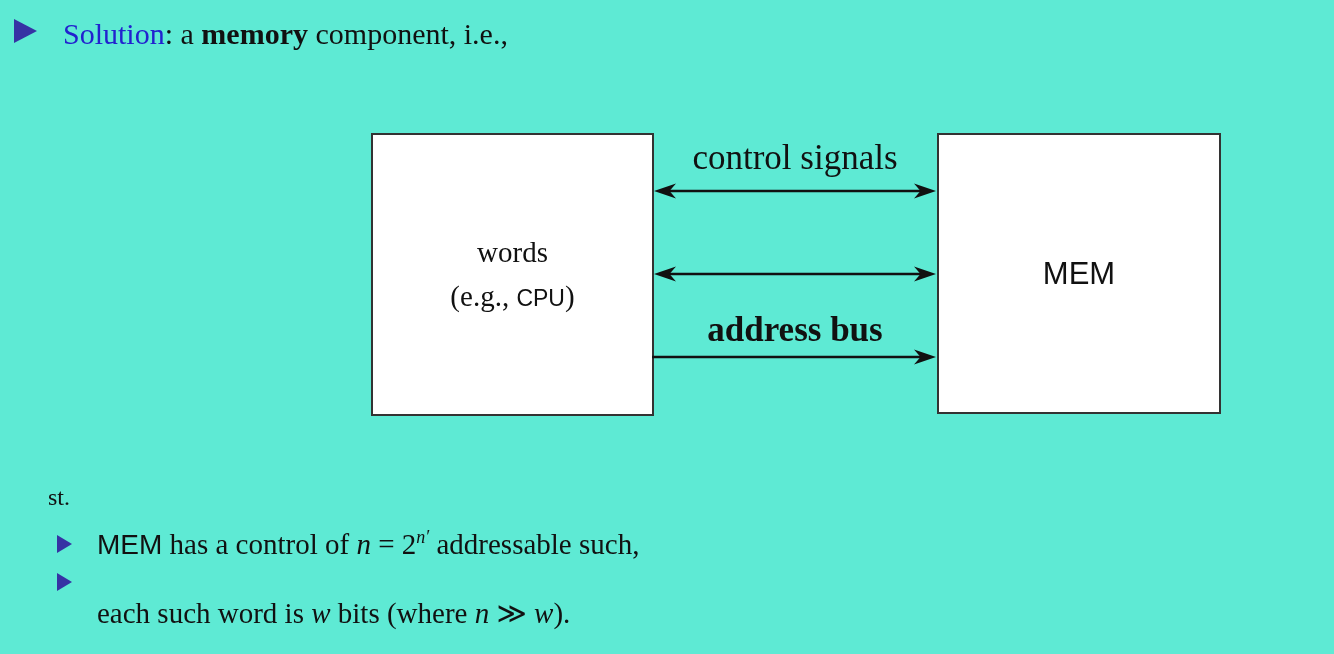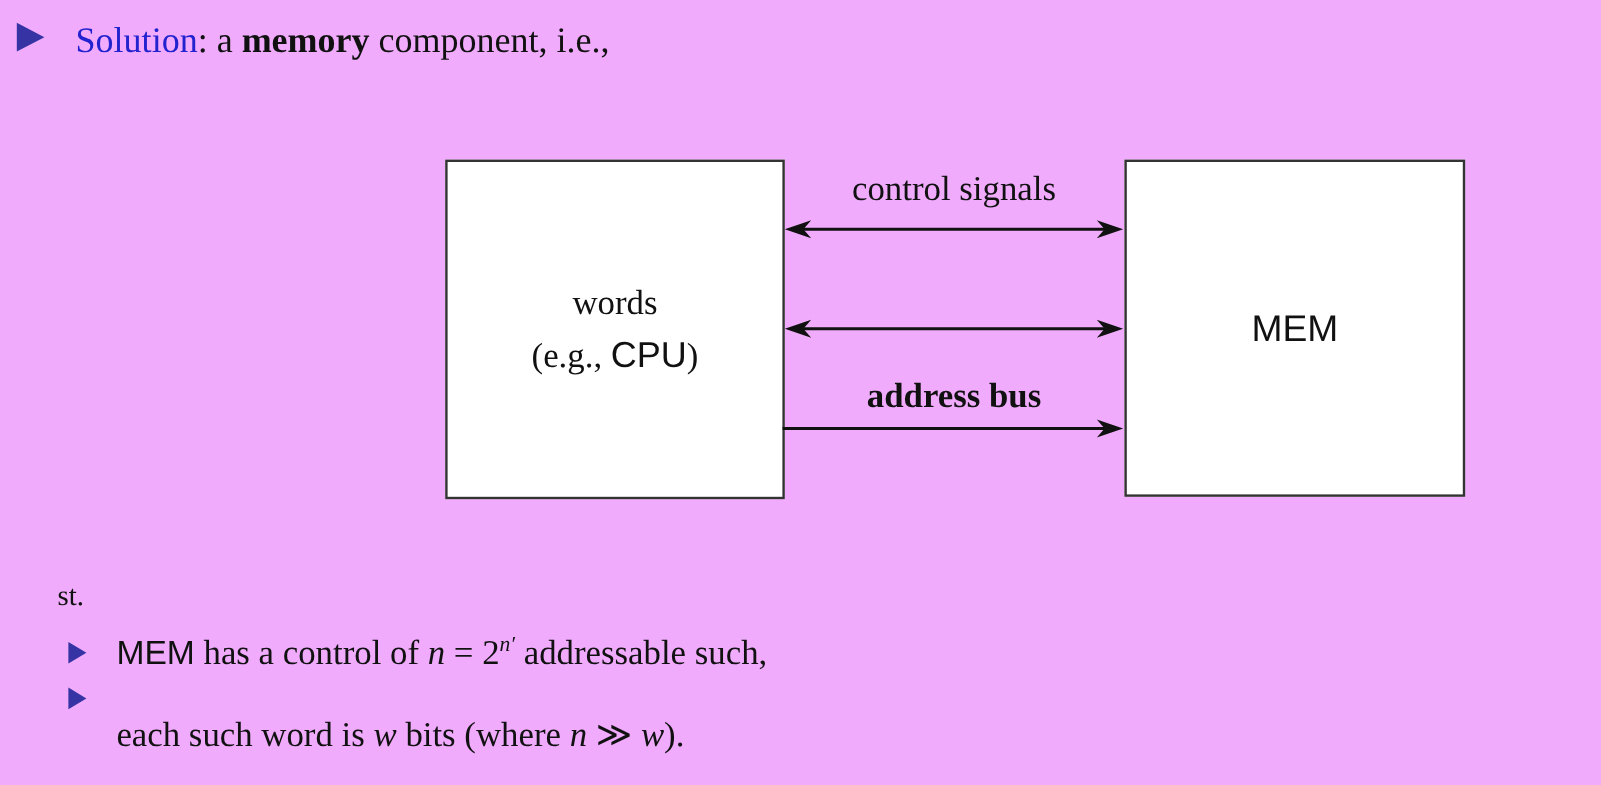--- a/index.html
+++ b/index.html
@@ -5,21 +5,21 @@
   :root{
     --accent:#3633a4;
     --solution:#2222cf;
     --ink:#111111;
     --border:#333333;
   }
   html,body{margin:0;padding:0;background:#ffffff;}
   #page{
     position:relative;
     width:1334px;height:654px;
-    background:#f0abfc;
+    background:#5eead4;
     overflow:hidden;
     font-family:"Liberation Serif","DejaVu Serif",serif;
     color:var(--ink);
   }
   .abs{position:absolute;}
 
   
   .tri{
     width:0;height:0;
     border-top:12px solid transparent;
@@ -46,27 +46,27 @@
     border:2px solid var(--border);
     background:#ffffff;
     display:flex;align-items:center;justify-content:center;
     text-align:center;
   }
   #user-box{left:371px;top:133px;width:279px;height:279px;}
   #mem-box{left:937px;top:133px;width:280px;height:277px;}
   .box-label{font-size:29px;line-height:44px;}
   .sans{font-family:"Liberation Sans","DejaVu Sans",sans-serif;}
   #mem-box .box-label{font-size:31px;font-family:"Liberation Sans","DejaVu Sans",sans-serif;}
-  #user-box .acronym{font-size:30px;}
+  #user-box .acronym{font-size:23px;}
 
   
   .arrow-label{
     left:652px;width:286px;
     text-align:center;
-    font-size:29px;line-height:32px;
+    font-size:35px;line-height:32px;
     white-space:nowrap;
   }
   .arrow-label.bold{font-weight:bold;}
   #label-control{top:142px;font-weight:normal;}
   #label-data{top:230px;}
   #label-address{top:314px;}
 
   .arrow-svg{left:652px;width:286px;height:24px;}
   .arrow-svg line{stroke:var(--ink);stroke-width:2.5;}
   .arrow-svg polygon{fill:var(--ink);}

